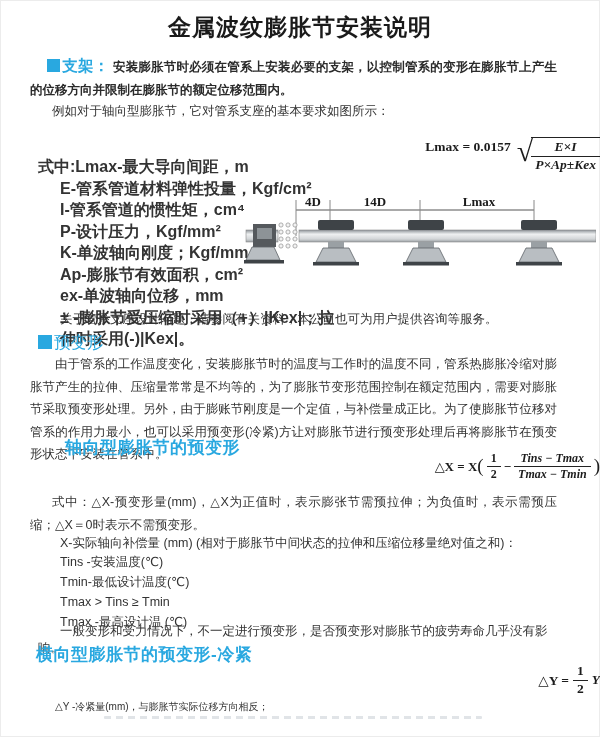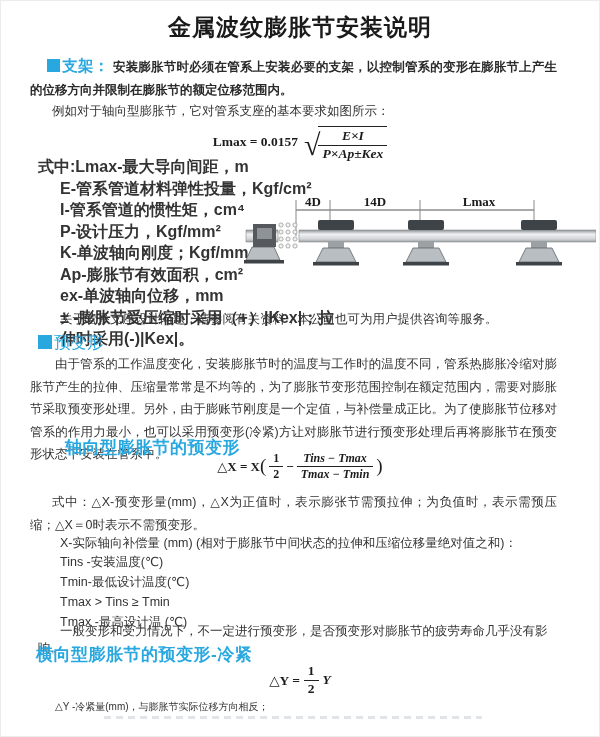--- a/index.html
+++ b/index.html
@@ -26,30 +26,30 @@
   .support-para{top:55px;font-weight:bold;color:#2b2b2b;text-indent:17px;}
   .bullet{
     display:inline-block;width:13px;height:13px;background:#29a8e0;
     vertical-align:-1px;margin-right:2px;
   }
   .blue-label{color:#29a8e0;font-weight:bold;font-size:15.5px;}
   .intro-line{top:100px;text-indent:22px;font-weight:normal;}
 
   
   .formula-row{
-    display:flex;justify-content:center;align-items:center;
+    display:flex;justify-content:flex-end;align-items:center;
     font-family:"Liberation Serif","DejaVu Serif",serif;
     font-size:13.5px;color:#1c1c1c;font-weight:bold;
   }
   .lmax-formula{top:121px;}
   .frac{display:inline-flex;flex-direction:column;text-align:center;line-height:1.25;}
   .frac .num{border-bottom:1.3px solid #222;padding:0 4px;}
   .frac .den{padding:0 4px;}
   .radical{font-size:30px;font-weight:normal;line-height:0.9;margin:0 -2px 0 6px;transform:translateY(3px);}
-  .rootbox{border-top:1.3px solid #222;margin-top:5px;padding-top:1px;}
+  .rootbox{border-top:1.3px solid #222;margin-top:16px;padding-top:1px;}
   .rootbox .num{border-bottom:1.3px solid #222;padding:0 6px;}
   .ital{font-style:italic;}
 
   
   .defs{top:156px;left:38px;width:300px;font-size:16px;line-height:21.5px;font-weight:bold;}
   .defs .item{padding-left:22px;}
   .def-note{top:311px;left:38px;width:527px;font-size:12.5px;text-indent:22px;}
 
   
   .diagram{position:absolute;left:242px;top:192px;width:354px;height:100px;}

